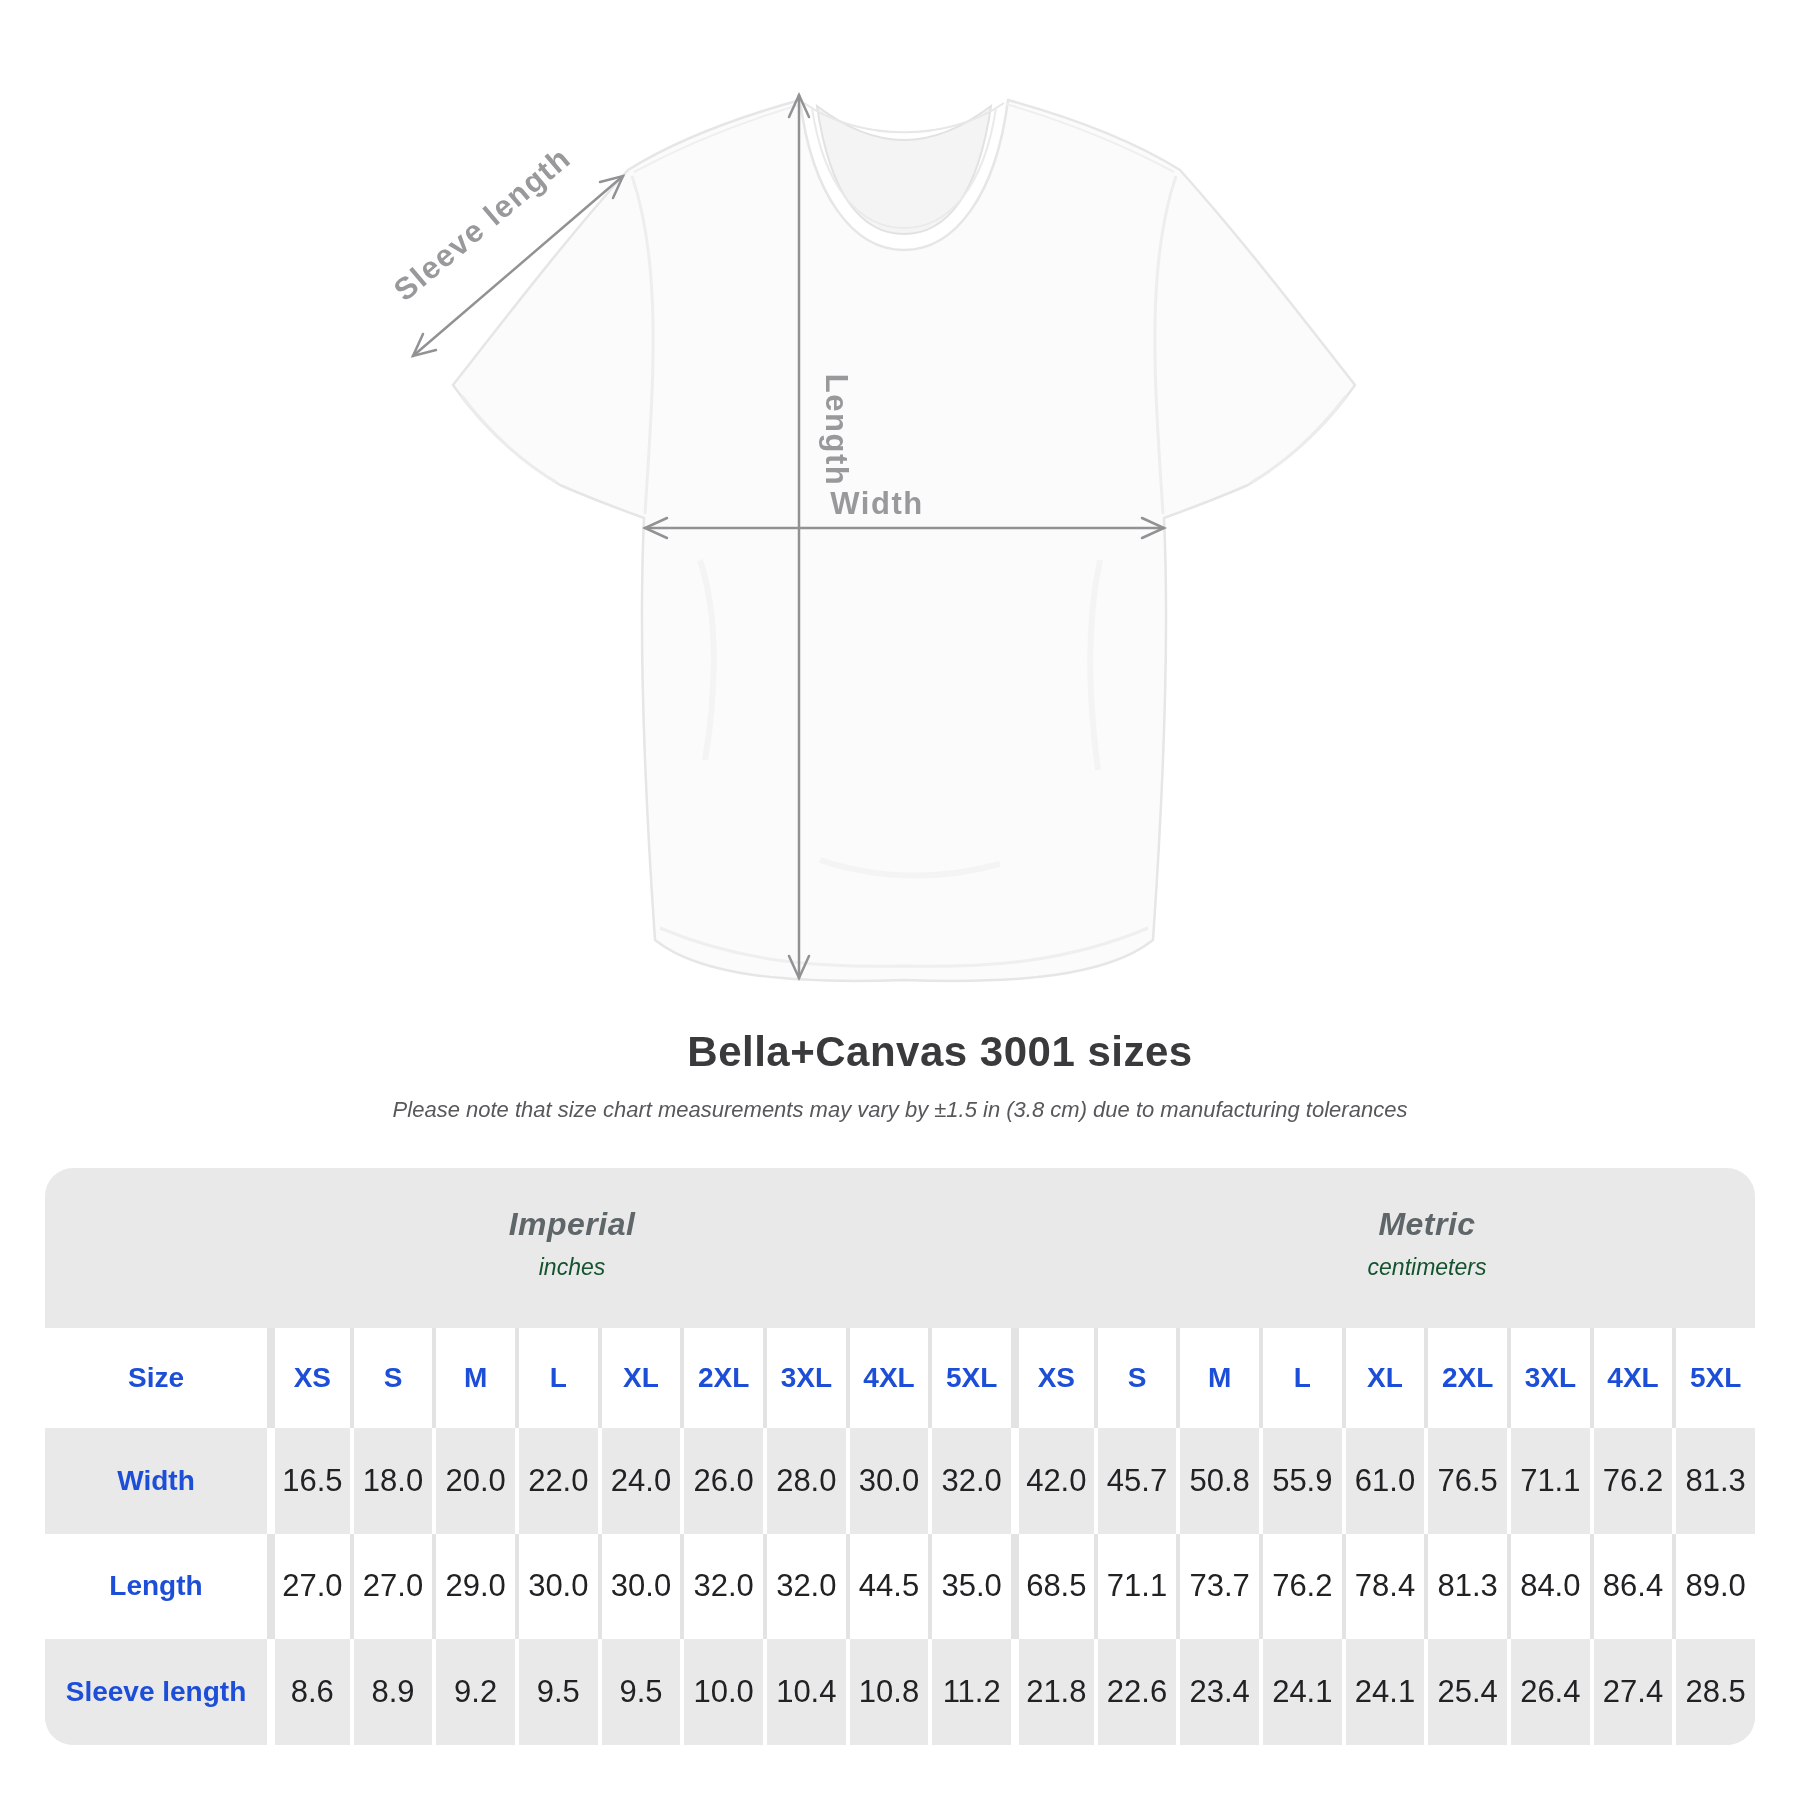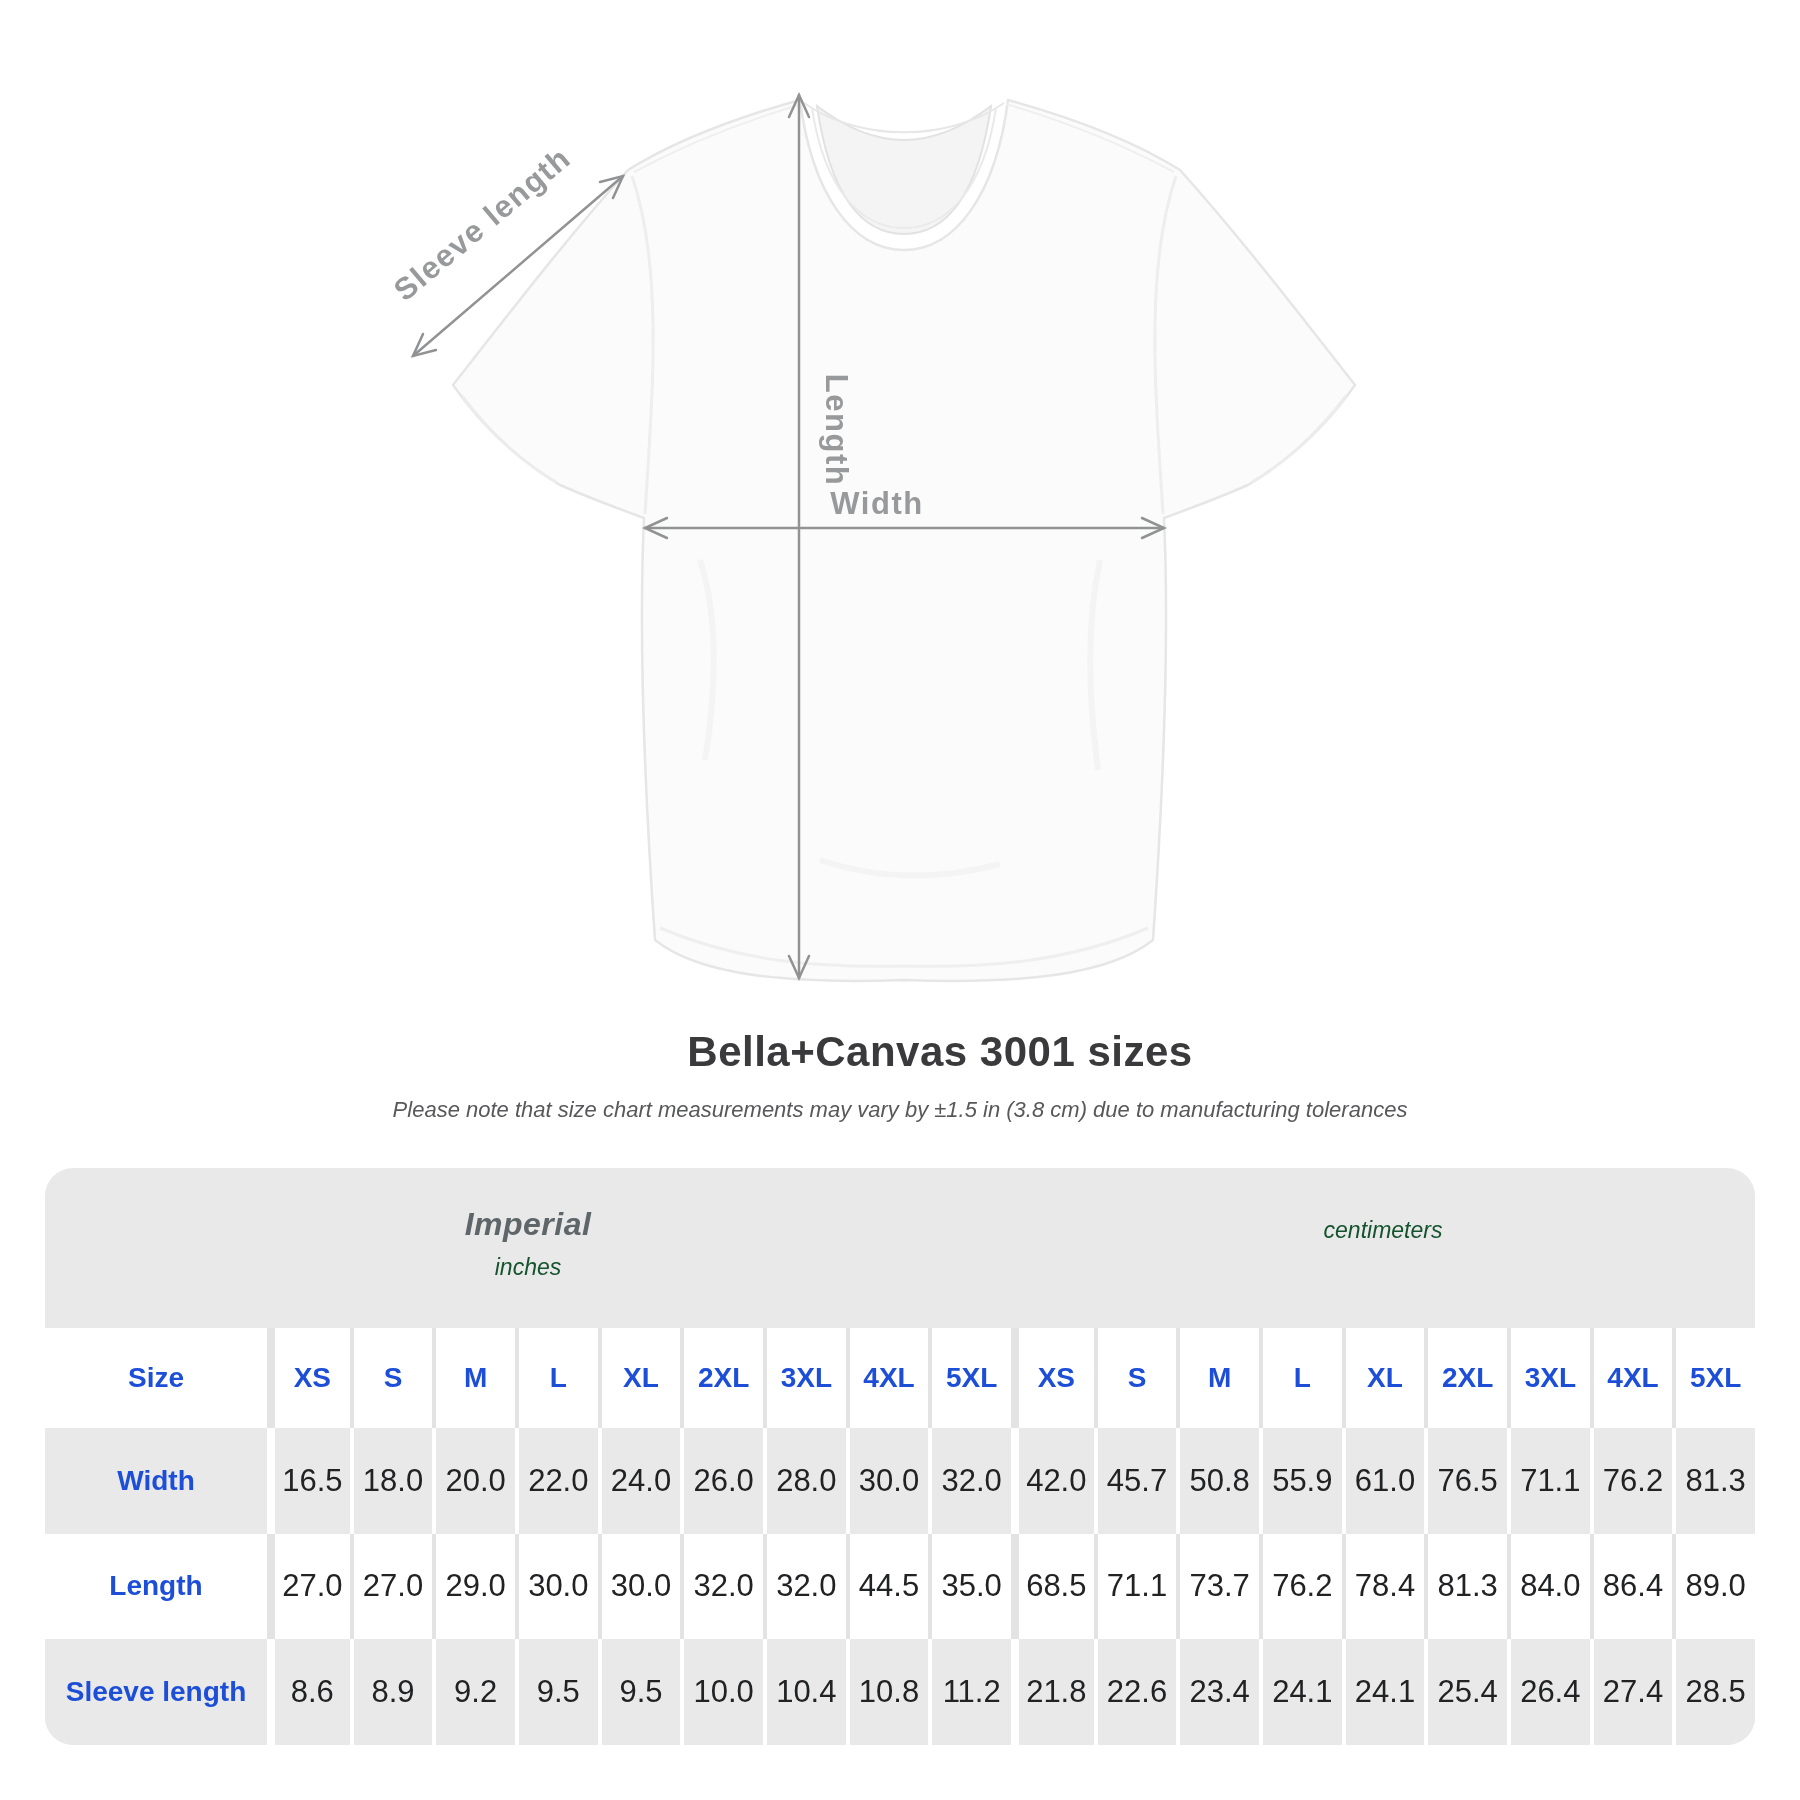--- a/index.html
+++ b/index.html
@@ -14,21 +14,21 @@
   
   .page-title{position:absolute;top:1028px;left:0;width:100%;text-align:center;
               font-size:42px;font-weight:bold;color:#3a3a3c;letter-spacing:.5px;padding-left:40px;}
   .page-subtitle{position:absolute;top:1097px;left:0;width:100%;text-align:center;
                  font-size:22px;font-style:italic;color:#57585a;}
 
   
   .size-table{position:absolute;top:1168px;left:45px;width:1710px;height:577px;
               background:#e9e9e9;border-radius:28px;overflow:hidden;}
   .unit-header{position:relative;height:160px;}
-  .unit-group{position:absolute;top:38px;text-align:center;}
+  .unit-group{position:absolute;top:38px;text-align:center;padding-left:44px;}
   .unit-group.imperial{left:0;width:966px;}
   .unit-group.metric{left:966px;width:744px;}
   .unit-name{font-size:32px;font-weight:bold;font-style:italic;color:#5f6669;letter-spacing:.5px;}
   .unit-sub{margin-top:11px;font-size:23px;font-style:italic;color:#14532d;}
 
   .trow{display:grid;grid-template-columns:222px repeat(18,1fr);}
   .trow-hdr{height:100px;}
   .trow-data{height:105.67px;}
   .light{background:#ffffff;}
   .dark{background:#e9e9e9;}
@@ -108,20 +108,21 @@
   <div class="page-title">Bella+Canvas 3001 sizes</div>
   <div class="page-subtitle">Please note that size chart measurements may vary by ±1.5 in (3.8 cm) due to manufacturing tolerances</div>
 
   <div class="size-table">
     <div class="unit-header">
       <div class="unit-group imperial">
         <div class="unit-name">Imperial</div>
         <div class="unit-sub">inches</div>
       </div>
       <div class="unit-group metric">
+        <div class="unit-name">Metric</div>
         <div class="unit-sub">centimeters</div>
       </div>
     </div>
     <div id="size-rows">
         <div class="trow light trow-hdr">
           <div class="cell hdr">Size</div>
           <div class="cell hdr sep sep-thick">XS</div>
           <div class="cell hdr sep">S</div>
           <div class="cell hdr sep">M</div>
           <div class="cell hdr sep">L</div>

